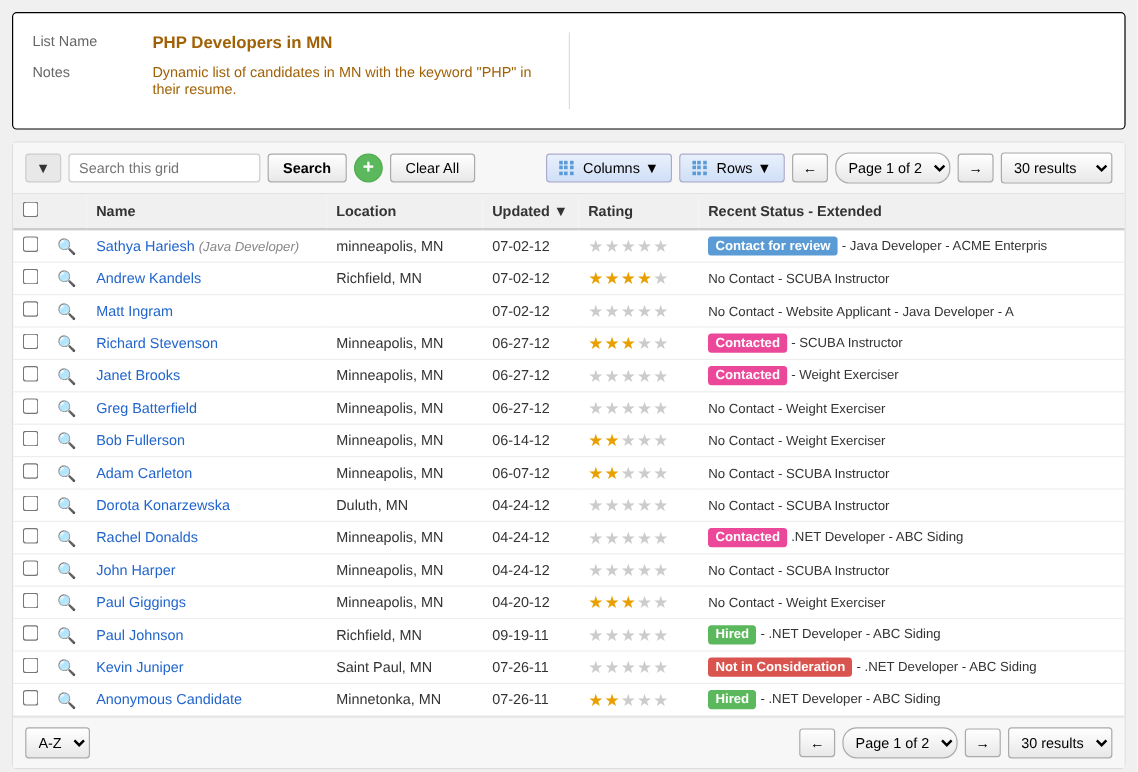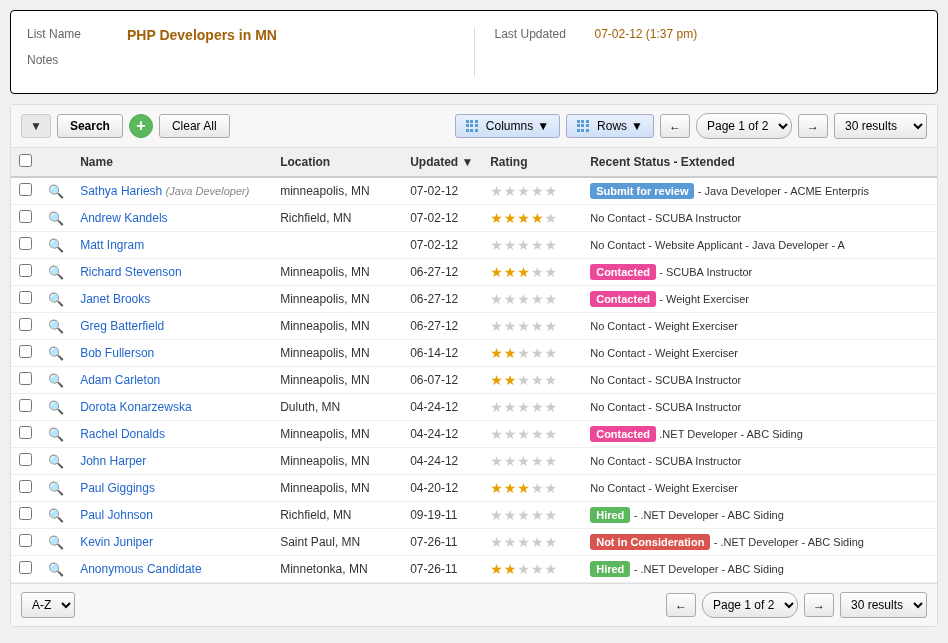--- a/index.html
+++ b/index.html
@@ -230,34 +230,32 @@
 <body>
 
 <div class="info-card">
   <div class="info-left">
     <div class="info-row">
       <span class="info-label">List Name</span>
       <span class="info-value bold">PHP Developers in MN</span>
     </div>
     <div class="info-row">
       <span class="info-label">Notes</span>
+      <span class="info-value">Dynamic list of candidates in MN with the keyword "PHP" in their resume.</span>
     </div>
   </div>
   <div class="info-right">
-    <div class="info-row">
-      <span class="info-label">Last Updated</span>
-      <span class="info-value">07-02-12 (1:37 pm)</span>
-    </div>
   </div>
 </div>
 
 <div class="grid-section">
 
   <div class="toolbar">
     <button class="filter-btn">▼</button>
+    <input class="search-input" type="text" placeholder="Search this grid" style="">
     <button class="btn-search">Search</button>
     <button class="btn-add">+</button>
     <button class="btn-clear">Clear All</button>
     <div class="spacer"></div>
     <div class="toolbar-right">
       <button class="btn-cols">
         <span style="display:inline-grid;grid-template-columns:1fr 1fr 1fr;gap:1px;width:12px;height:12px;margin-right:4px;">
           <span style="background:#5b9bd5;width:3px;height:3px;"></span>
             <span style="background:#5b9bd5;width:3px;height:3px;"></span>
             <span style="background:#5b9bd5;width:3px;height:3px;"></span>
@@ -319,21 +317,21 @@
       <td class="col-name"><a href="#" class="candidate-link">Sathya Hariesh</a> <span class="role-tag">(Java Developer)</span></td>
       <td class="col-location"><span>minneapolis, MN</span></td>
       <td class="col-updated"><span>07-02-12</span></td>
       <td class="col-rating"><span class="stars">
               <span class="star empty">★</span>
               <span class="star empty">★</span>
               <span class="star empty">★</span>
               <span class="star empty">★</span>
               <span class="star empty">★</span>
             </span></td>
-      <td class="col-status"><span class="badge badge-submit">Submit for review</span> <span class="status-text">- Java Developer - ACME Enterpris</span></td>
+      <td class="col-status"><span class="badge badge-submit">Contact for review</span> <span class="status-text">- Java Developer - ACME Enterpris</span></td>
     </tr>
         <tr>
       <td class="col-check"><input type="checkbox" style=""></td>
       <td class="col-search"><span class="search-icon">🔍</span></td>
       <td class="col-name"><a href="#" class="candidate-link">Andrew Kandels</a></td>
       <td class="col-location"><span>Richfield, MN</span></td>
       <td class="col-updated"><span>07-02-12</span></td>
       <td class="col-rating"><span class="stars">
               <span class="star filled">★</span>
               <span class="star filled">★</span>

